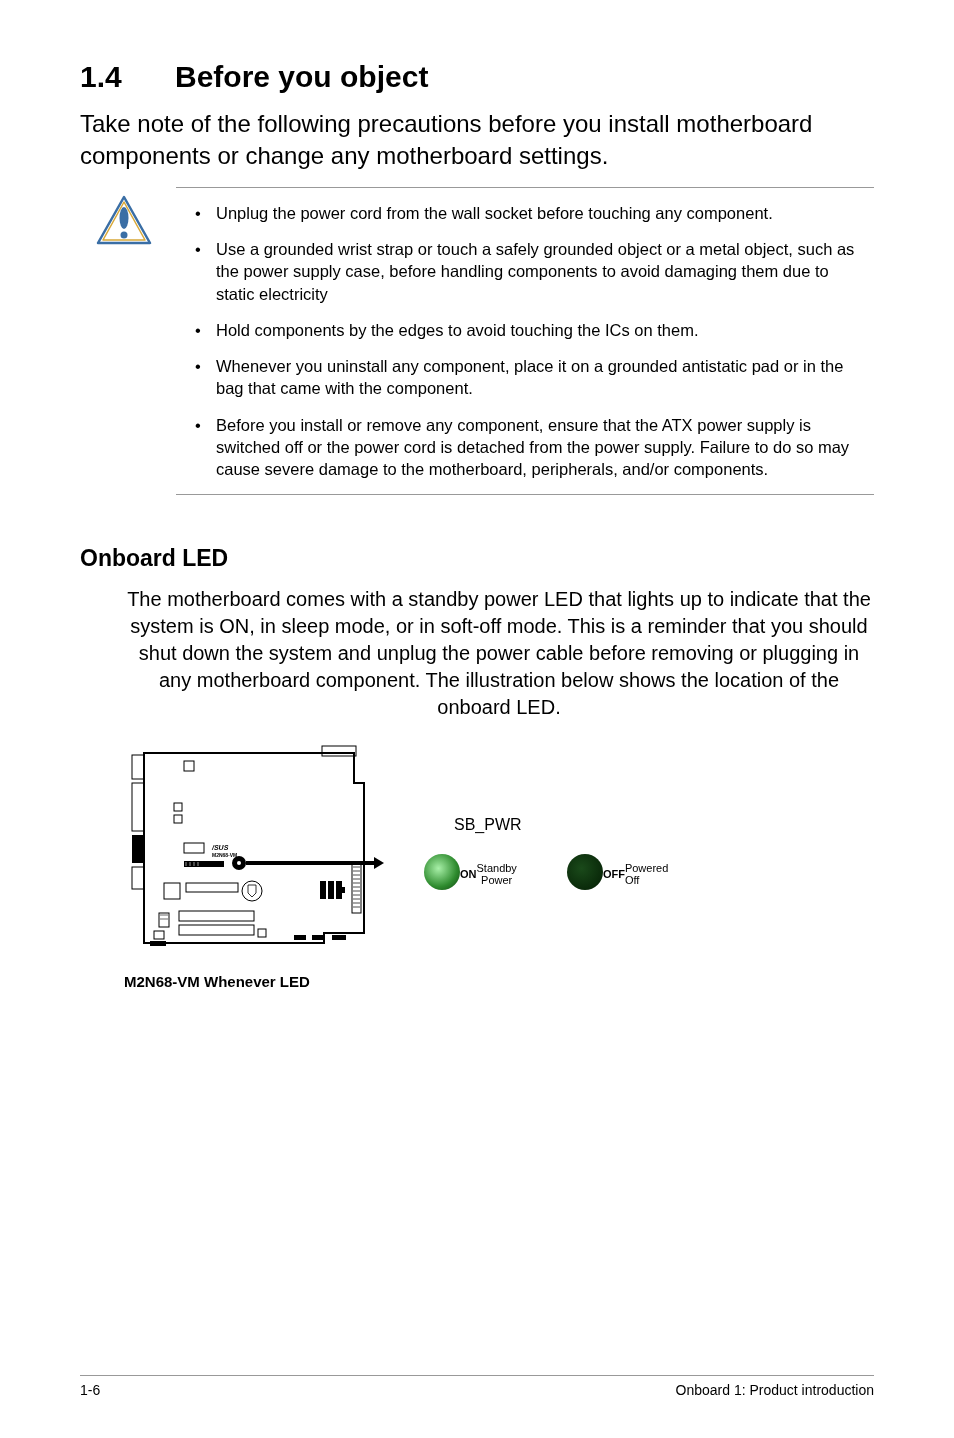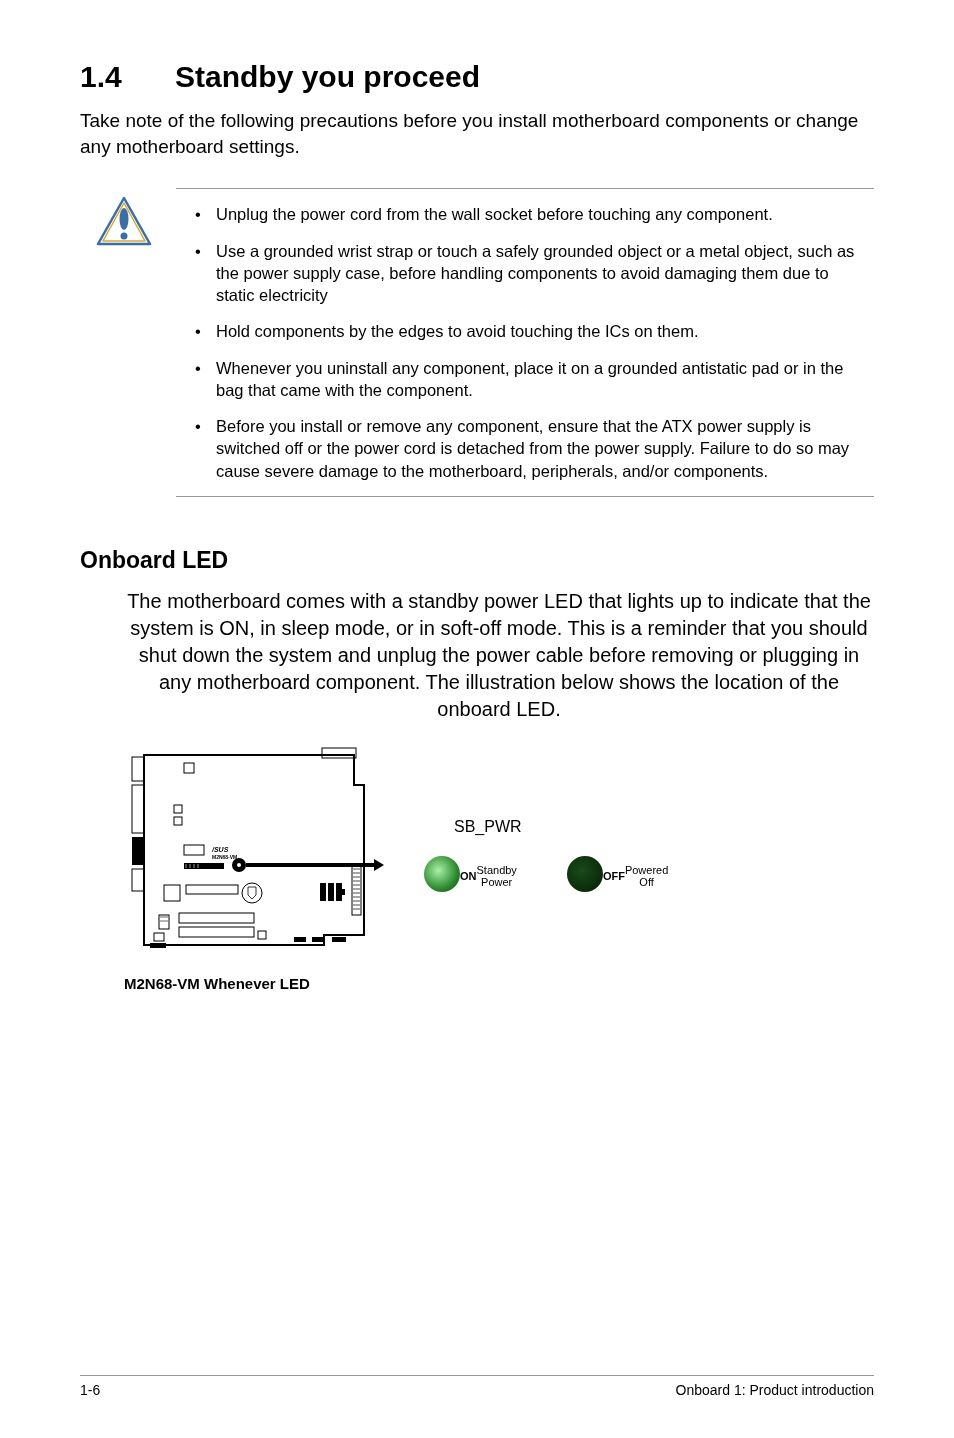--- a/index.html
+++ b/index.html
@@ -13,23 +13,23 @@
     padding: 60px 80px 40px 80px;
   }
   .section-heading {
     font-size: 30px;
     font-weight: bold;
     margin-bottom: 14px;
     display: flex;
   }
   .section-number { width: 95px; }
   .intro-text {
-    font-size: 19px;
+    font-size: 24px;
     line-height: 1.35;
-    margin-bottom: 29px;
+    margin-bottom: 14px;
   }
   .caution-block {
     display: flex;
     align-items: flex-start;
     margin-left: 16px;
     margin-bottom: 50px;
   }
   .caution-icon {
     flex: 0 0 80px;
     margin-top: 8px;
@@ -101,21 +101,21 @@
     justify-content: space-between;
     font-size: 14px;
     align-items: flex-end;
   }
 </style>
 </head>
 <body>
 
 <h1 class="section-heading">
   <span class="section-number">1.4</span>
-  <span>Standby you proceed</span>
+  <span>Before you object</span>
 </h1>
 
 <p class="intro-text">Take note of the following precautions before you install motherboard components or change any motherboard settings.</p>
 
 <div class="caution-block">
   <div class="caution-icon">
     <svg width="56" height="50" viewBox="0 0 56 50">
       <polygon points="28,2 54,48 2,48" fill="none" stroke="#3a6ea5" stroke-width="2.5" stroke-linejoin="round"></polygon>
       <polygon points="28,7 49,45 7,45" fill="none" stroke="#d8a838" stroke-width="1.5" stroke-linejoin="round"></polygon>
       <ellipse cx="28" cy="23" rx="4.5" ry="11" fill="#3a6ea5"></ellipse>
@@ -228,21 +228,21 @@
     <div class="led-row">
       <div class="led-item">
         <div class="led-circle-on"></div>
         <div class="led-bold">ON</div>
         <div style="white-space:pre; text-align:center;">Standby
 Power</div>
       </div>
       <div class="led-item">
         <div class="led-circle-off"></div>
         <div class="led-bold">OFF</div>
-        <div style="white-space:pre; text-align:center;">Powered
+        <div style="white-space:pre; ">Powered
 Off</div>
       </div>
     </div>
   </div>
 </div>
 <div class="diagram-caption">M2N68-VM Whenever LED</div>
 
 <div class="footer">
   <span>1-6</span>
   <span>Onboard 1: Product introduction</span>

